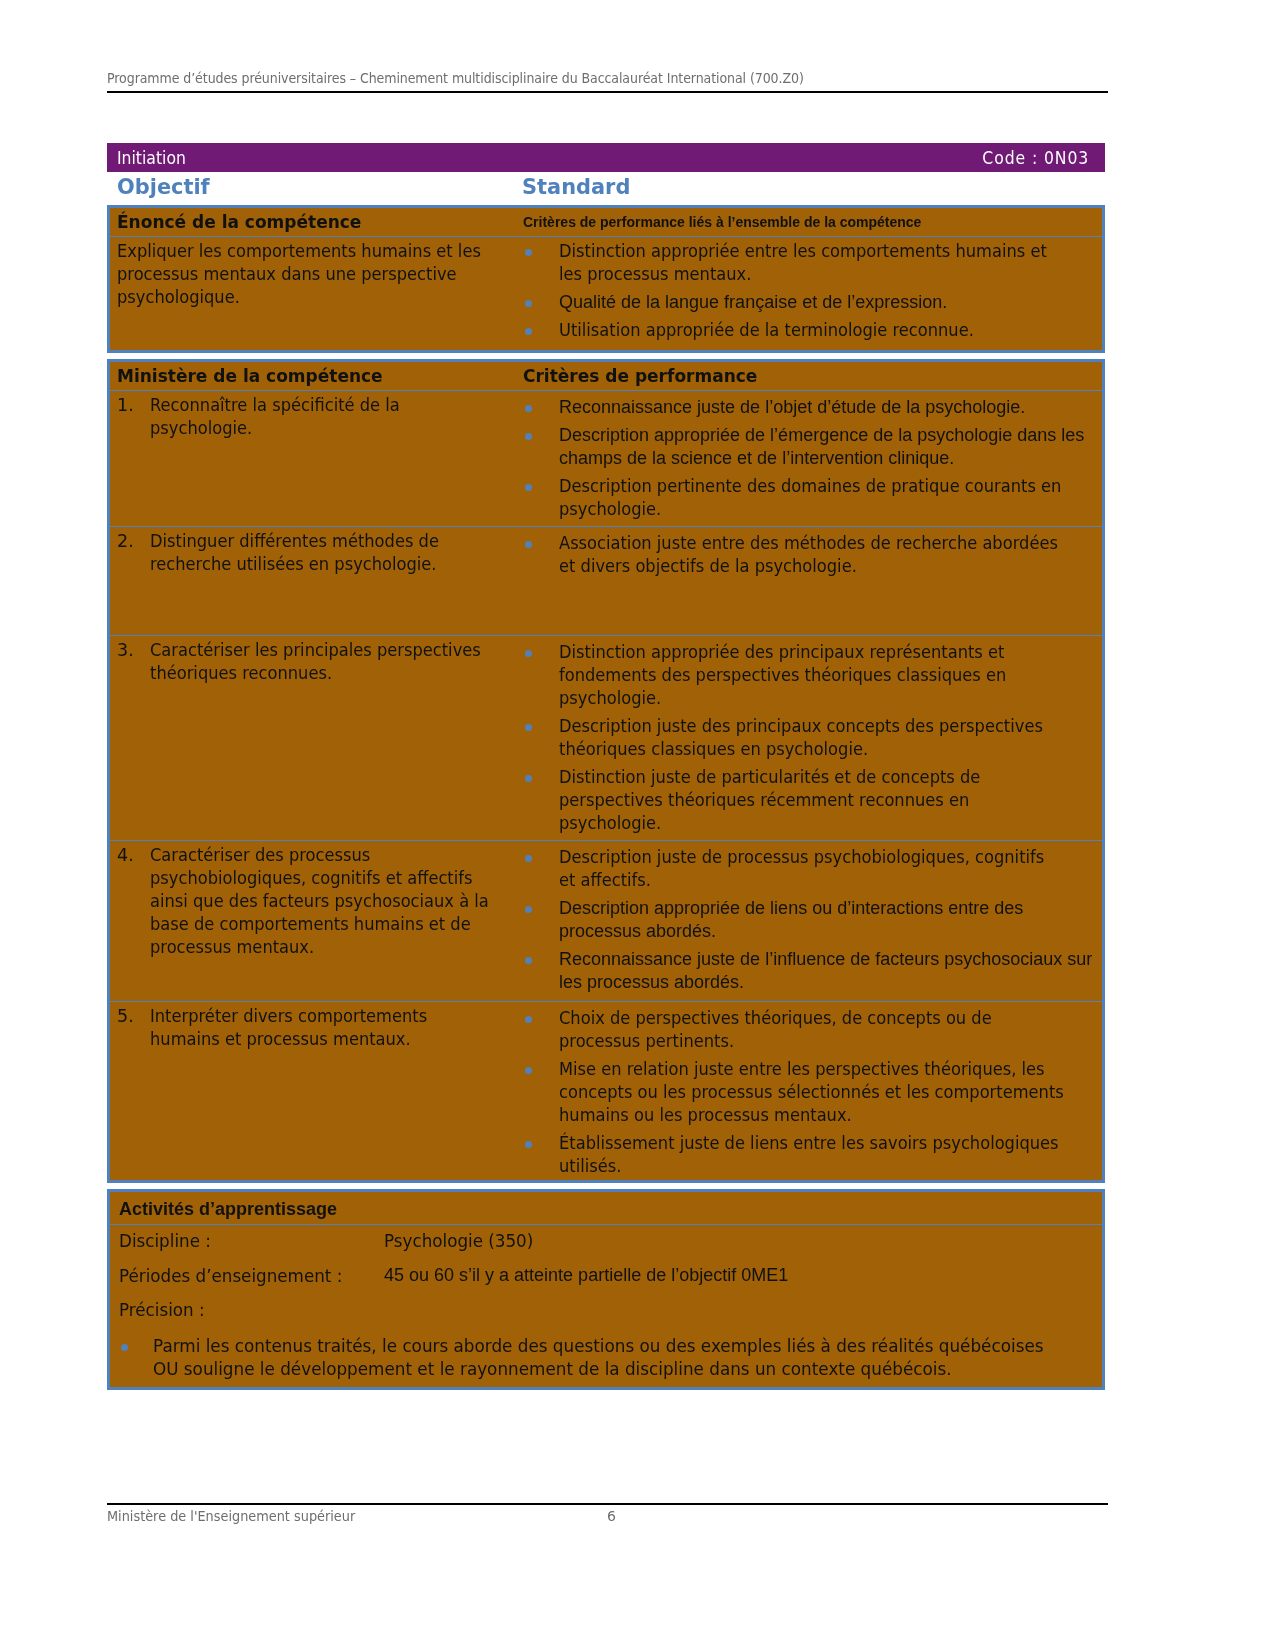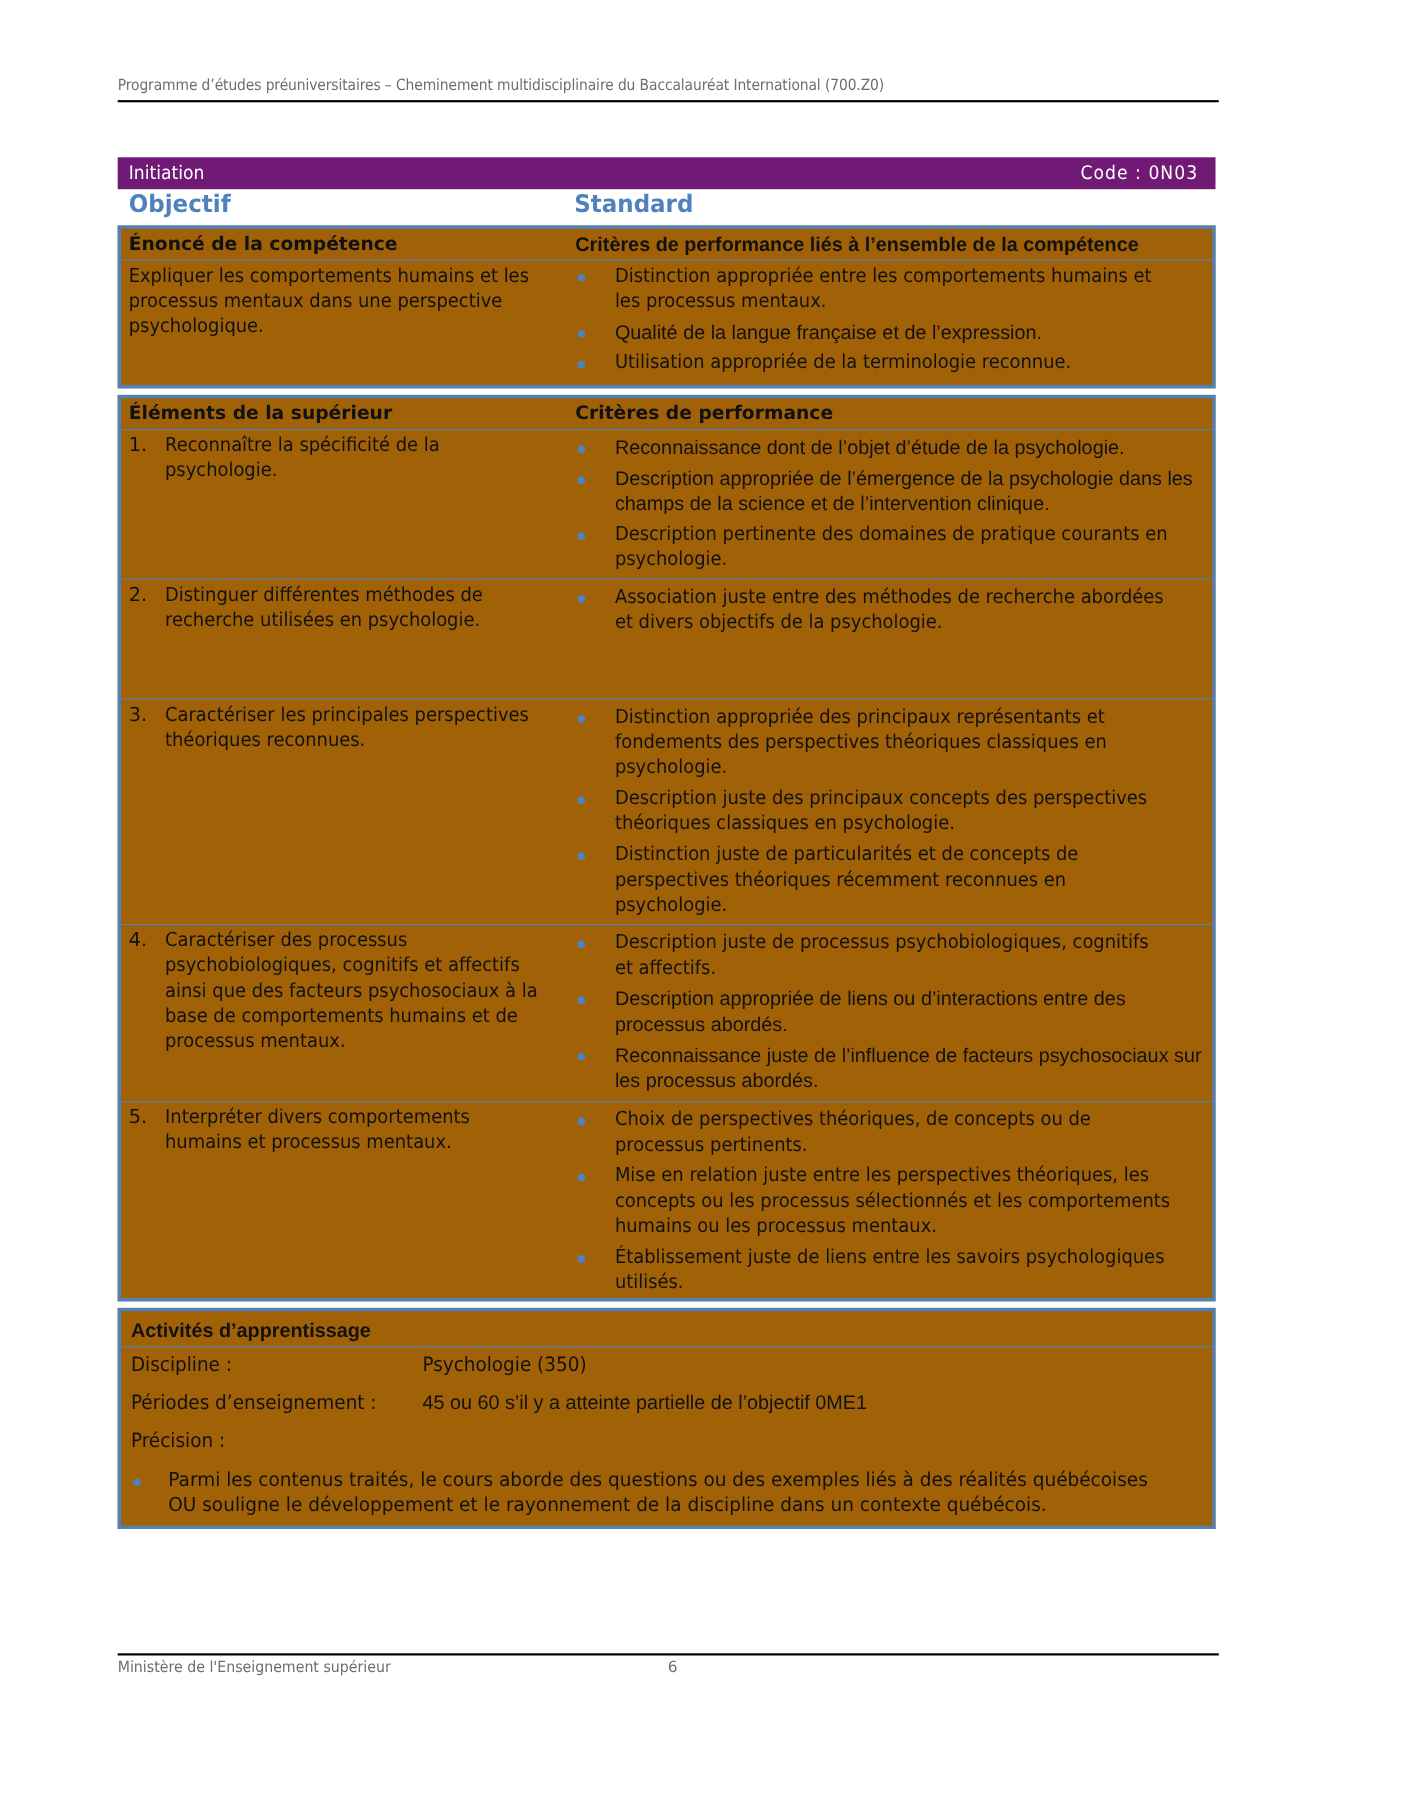--- a/index.html
+++ b/index.html
@@ -13,21 +13,21 @@
   .blue-bar span { transform:scaleX(0.92); display:inline-block; }
   .blue-bar .code { transform-origin:right; letter-spacing:1px; }
   .blue-bar .lvl { transform-origin:left; }
   .col-titles { position:absolute; left:107px; top:172px; width:998px; height:33px; }
   .col-titles .t { position:absolute; top:2px; font-size:22px; font-weight:bold; color:#4f81bd; font-family:"DejaVu Sans", sans-serif; transform:scaleX(0.95); transform-origin:left;}
   .box { position:absolute; left:107px; width:998px; border:3px solid #4f81bd; box-sizing:border-box; background:#a16207;}
   .row { position:relative; border-top:1.5px solid #4f81bd; }
   .row.first { border-top:none; }
   .hdr { font-weight:bold; font-size:17px; height:28px; line-height:28px; }
   .hdr .l { position:absolute; left:7px; top:0; }
-  .hdr .r { position:absolute; left:413px; top:0; font-family:"Liberation Sans", sans-serif; font-size:18px;}
+  .hdr .r { position:absolute; left:413px; top:0; font-family:"Liberation Sans", sans-serif; font-size:14px;}
   .hdr .r2 { position:absolute; left:413px; top:0; }
   .txt { font-size:17.5px; line-height:23px; }
   .narrow { display:inline-block; transform:scaleX(0.93); transform-origin:left; }
   .left-cell { position:absolute; left:7px; width:395px; }
   .elem-num { position:absolute; left:7px; }
   .elem-text { position:absolute; left:40px; width:365px; }
   .bullets { position:absolute; left:413px; width:580px; }
   .bullet { position:relative; padding-left:36px; margin-bottom:5px; }
   .bullet .dot { position:absolute; left:2px; top:9px; width:7px; height:7px; border-radius:50%; background:#4f81bd; }
   .sans2 { font-family:"Liberation Sans", sans-serif; font-size:18px; }
@@ -63,29 +63,29 @@
     <div class="bullets" style="top:3px;">
       <div class="bullet"><span class="dot"></span><span class="narrow">Distinction appropriée entre les comportements humains et les processus mentaux.</span></div>
       <div class="bullet sans2"><span class="dot"></span><span>Qualité de la langue française et de l’expression.</span></div>
       <div class="bullet"><span class="dot"></span><span class="narrow">Utilisation appropriée de la terminologie reconnue.</span></div>
     </div>
   </div>
 </div>
 
 <div class="box" style="top:359px;height:824px;">
   <div class="row first hdr">
-    <span class="l">Éléments de la supérieur</span>
+    <span class="l">Ministère de la compétence</span>
     <span class="r2">Critères de performance</span>
   </div>
 
   <div class="row txt" style="height:135px;">
     <span class="elem-num" style="top:3px">1.</span>
     <div class="elem-text" style="top:3px"><span class="narrow">Reconnaître la spécificité de la psychologie.</span></div>
     <div class="bullets" style="top:5px">
-      <div class="bullet sans2"><span class="dot"></span><span>Reconnaissance dont de l’objet d’étude de la psychologie.</span></div>
+      <div class="bullet sans2"><span class="dot"></span><span>Reconnaissance juste de l’objet d’étude de la psychologie.</span></div>
       <div class="bullet sans2"><span class="dot"></span><span>Description appropriée de l’émergence de la psychologie dans les champs de la science et de l’intervention clinique.</span></div>
       <div class="bullet"><span class="dot"></span><span class="narrow">Description pertinente des domaines de pratique courants en psychologie.</span></div>
     </div>
   </div>
 
   <div class="row txt" style="height:108px;">
     <span class="elem-num" style="top:3px">2.</span>
     <div class="elem-text" style="top:3px"><span class="narrow">Distinguer différentes méthodes de recherche utilisées en psychologie.</span></div>
     <div class="bullets" style="top:5px">
       <div class="bullet"><span class="dot"></span><span class="narrow">Association juste entre des méthodes de recherche abordées et divers objectifs de la psychologie.</span></div>

